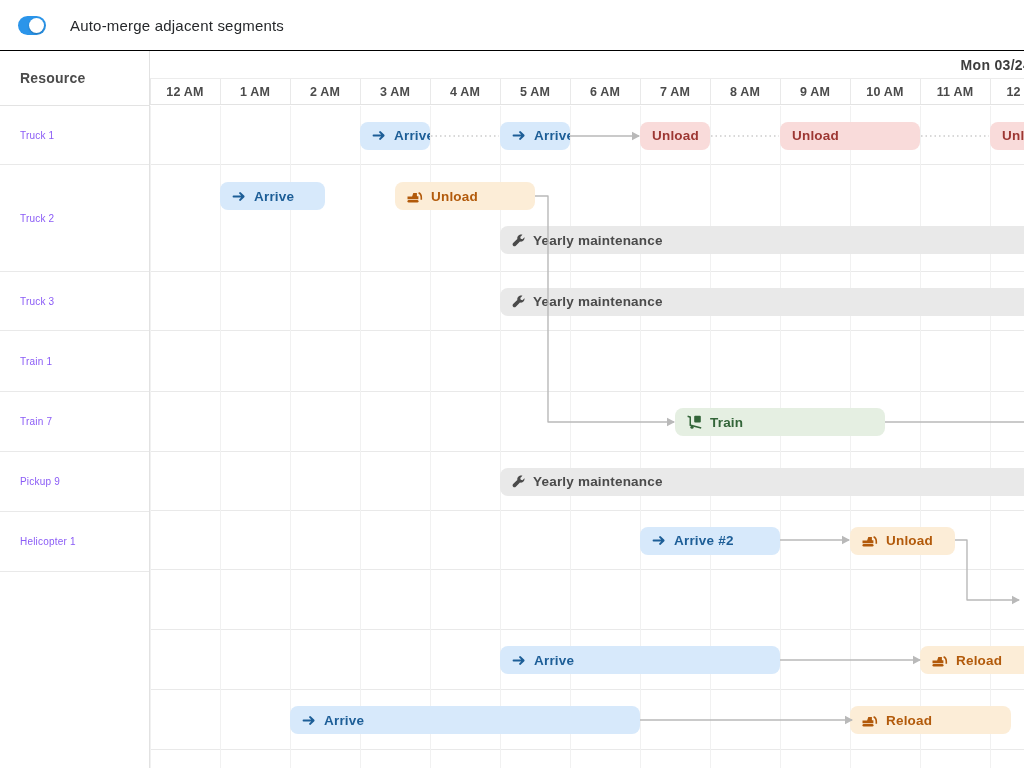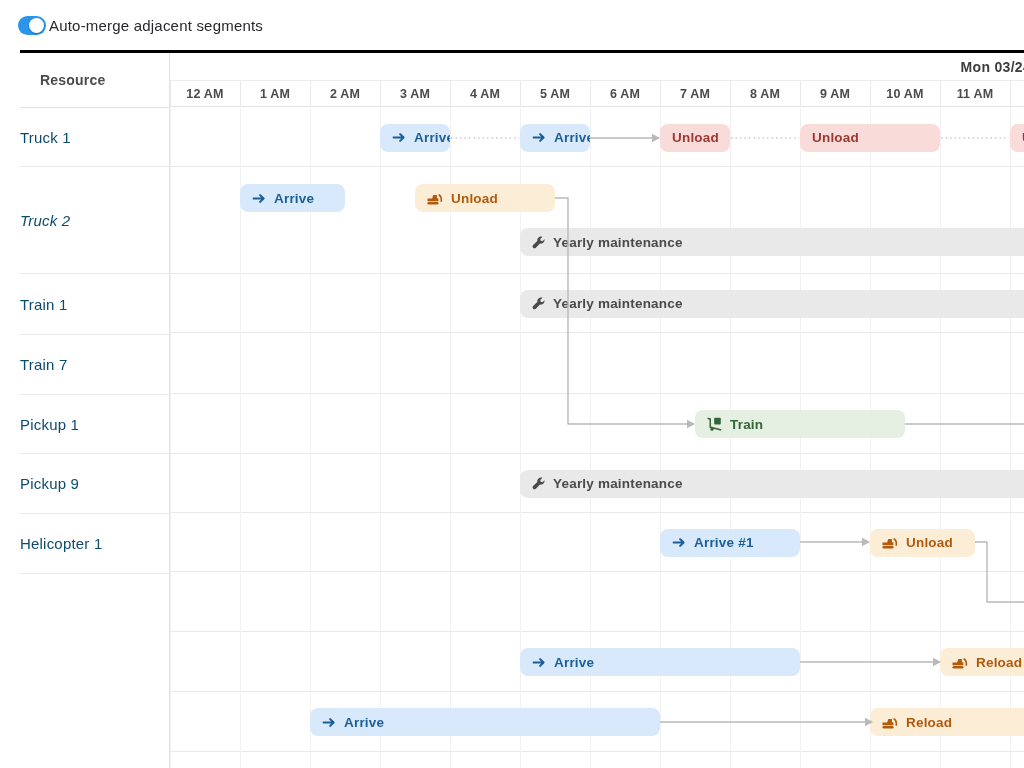--- a/index.html
+++ b/index.html
@@ -2,33 +2,33 @@
 <html><head>
 <meta charset="utf-8">
 <style>
   * { box-sizing: border-box; margin: 0; padding: 0; }
   html,body { width:1024px; height:768px; background:#fff; }
   body { font-family:"Liberation Sans", sans-serif; color:#2b2d30; overflow:hidden; }
   .app { position:relative; width:1024px; height:768px; background:#fff; }
 
   
   .toolbar { height:50px; display:flex; align-items:center; padding-left:18px; background:#fff; }
-  .toggle-wrap { display:flex; align-items:center; gap:3px; cursor:pointer; }
+  .toggle-wrap { display:flex; align-items:center; gap:24px; cursor:pointer; }
   .toggle { position:relative; width:28px; height:19px; border-radius:10px; flex:none; }
   .knob { position:absolute; top:2px; left:11px; width:15px; height:15px; border-radius:50%;
           background:#fff; box-shadow:0 1px 2px rgba(0,0,0,.25); }
   .toggle-label { font-size:15px; font-weight:500; color:#26282b; letter-spacing:.2px; }
 
   
-  .scheduler { position:absolute; top:50px; left:0; right:0; bottom:0; border-top:3px solid #000000; display:flex;margin-left:20px; }
+  .scheduler { position:absolute; top:50px; left:0; right:0; bottom:0; border-top:1px solid #000000; display:flex; }
   .resource-col { width:150px; flex:none; border-right:1px solid #e2e2e2; }
   .resource-header { height:55px; display:flex; align-items:center; padding-left:20px;
                      font-size:14px; font-weight:700; color:#4b4b4b; letter-spacing:.2px;
                      border-bottom:1px solid #e3e3e3; }
-  .res-row { display:flex; align-items:center; font-size:15px; color:#0c4a6e;
+  .res-row { display:flex; align-items:center; padding-left:20px; font-size:10px; color:#8b5cf6;
              border-bottom:1px solid #e9e9e9; letter-spacing:.2px; }
   .res-row.partial { border-bottom:none; }
 
   .timeline { position:relative; flex:1; overflow:hidden; }
   .date-row { position:relative; height:28px; border-bottom:1px solid #ececec; overflow:hidden; }
   .date-label { position:absolute; right:-7px; top:6px; font-size:14px; font-weight:700; color:#3d3d3d; letter-spacing:.3px; white-space:nowrap; }
   .hours-row { position:relative; height:26px; border-bottom:1px solid #e3e3e3; display:flex; overflow:hidden; }
   .hours-row::after { content:""; position:absolute; inset:0; pointer-events:none;
       background:repeating-linear-gradient(to right, #e9e9e9 0 1px, transparent 1px 70px); }
   .hour-cell { width:70px; flex:none; display:flex; align-items:center; justify-content:center;
@@ -57,24 +57,24 @@
         </div>
       <span class="toggle-label">Auto-merge adjacent segments</span>
     </div>
   </div>
 
   <div class="scheduler">
     <div class="resource-col">
       <div class="resource-header">Resource</div>
       <div id="resourceRows">
           <div class="res-row" style="height: 59px;">Truck 1</div>
-          <div class="res-row" style="height: 107px; font-style: italic;">Truck 2</div>
+          <div class="res-row" style="height: 107px;">Truck 2</div>
+          <div class="res-row" style="height: 59px;">Truck 3</div>
           <div class="res-row" style="height: 61px;">Train 1</div>
           <div class="res-row" style="height: 60px;">Train 7</div>
-          <div class="res-row" style="height: 59px;">Pickup 1</div>
           <div class="res-row" style="height: 60px;">Pickup 9</div>
           <div class="res-row" style="height: 60px;">Helicopter 1</div>
           <div class="res-row partial" style="height: 19px;"></div>
         </div>
     </div>
 
     <div class="timeline">
       <div class="date-row">
         <span class="date-label">Mon 03/24</span>
       </div>
@@ -201,21 +201,21 @@
               </svg>
             </span>
             <span>Yearly maintenance</span>
           </div>
           <div class="event" style="background: rgb(215, 233, 251); color: rgb(29, 94, 151); left: 490px; width: 140px; top: 420.5px;">
             <span class="ev-icon">
               <svg width="14" height="13" viewBox="0 0 14 13" fill="none" stroke="currentColor" stroke-width="1.8" stroke-linecap="round" stroke-linejoin="round">
                 <path d="M1.5 6.5h10M8 3l3.7 3.5L8 10"></path>
               </svg>
             </span>
-            <span>Arrive #1</span>
+            <span>Arrive #2</span>
           </div>
           <div class="event" style="background: rgb(252, 237, 215); color: rgb(178, 90, 11); left: 700px; width: 105px; top: 420.5px;">
             <span class="ev-icon">
               <svg width="16" height="13" viewBox="0 0 16 13" fill="currentColor">
                 <path d="M0.5 9.3V6.6h4.6l1.2-3.6h3.6v3.2h1.5v3.1z"></path>
                 <rect x="0.5" y="10" width="11" height="2.4" rx="1.2"></rect>
                 <path d="M11.9 2.1c2.1.9 3.2 2.9 3.2 5.3v2.4h-1.6V7.6c0-2-.8-3.4-2.2-4.1z"></path>
               </svg>
             </span>
             <span>Unload</span>

